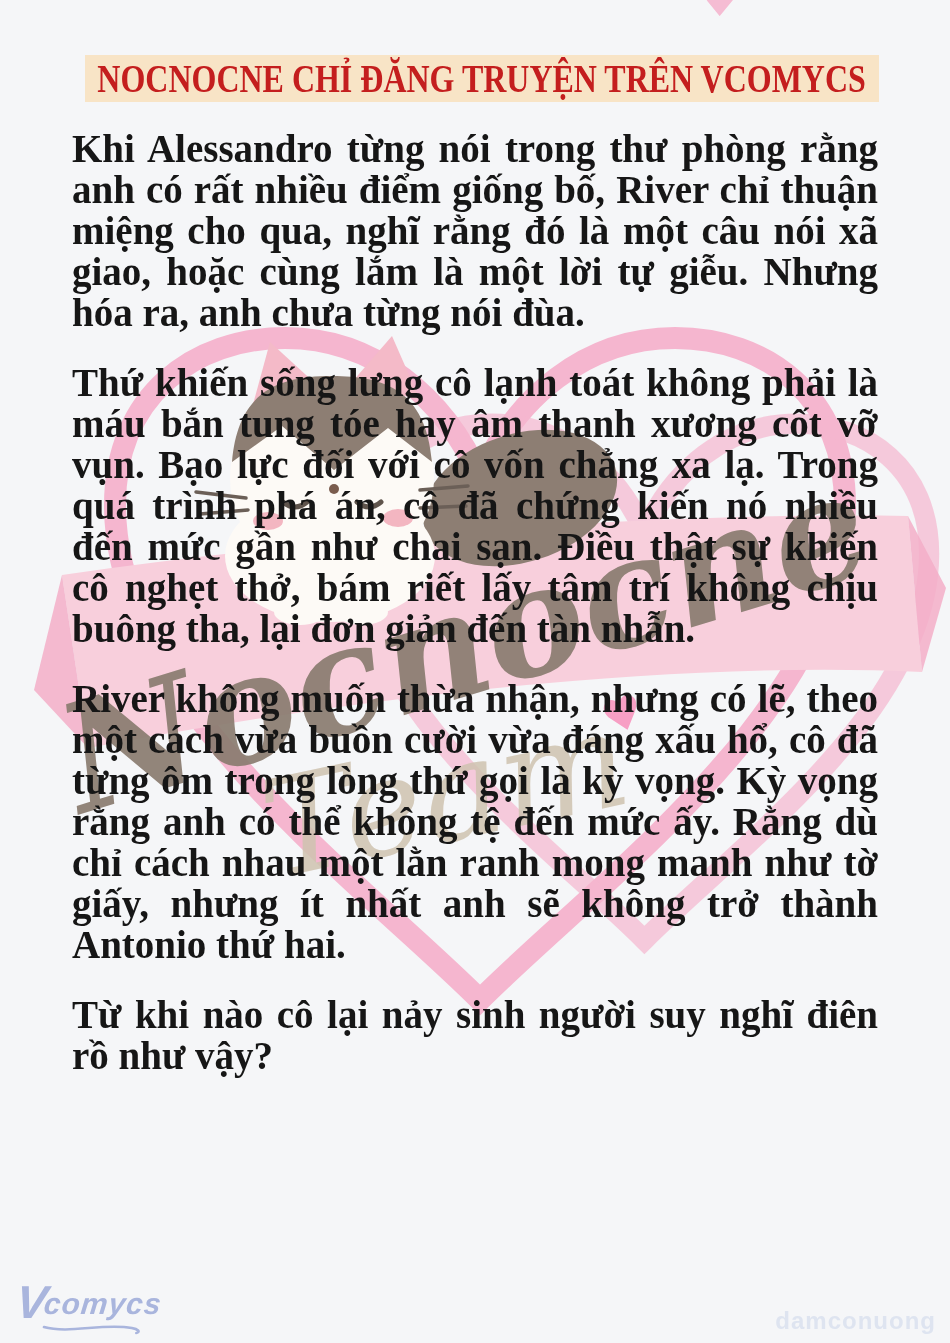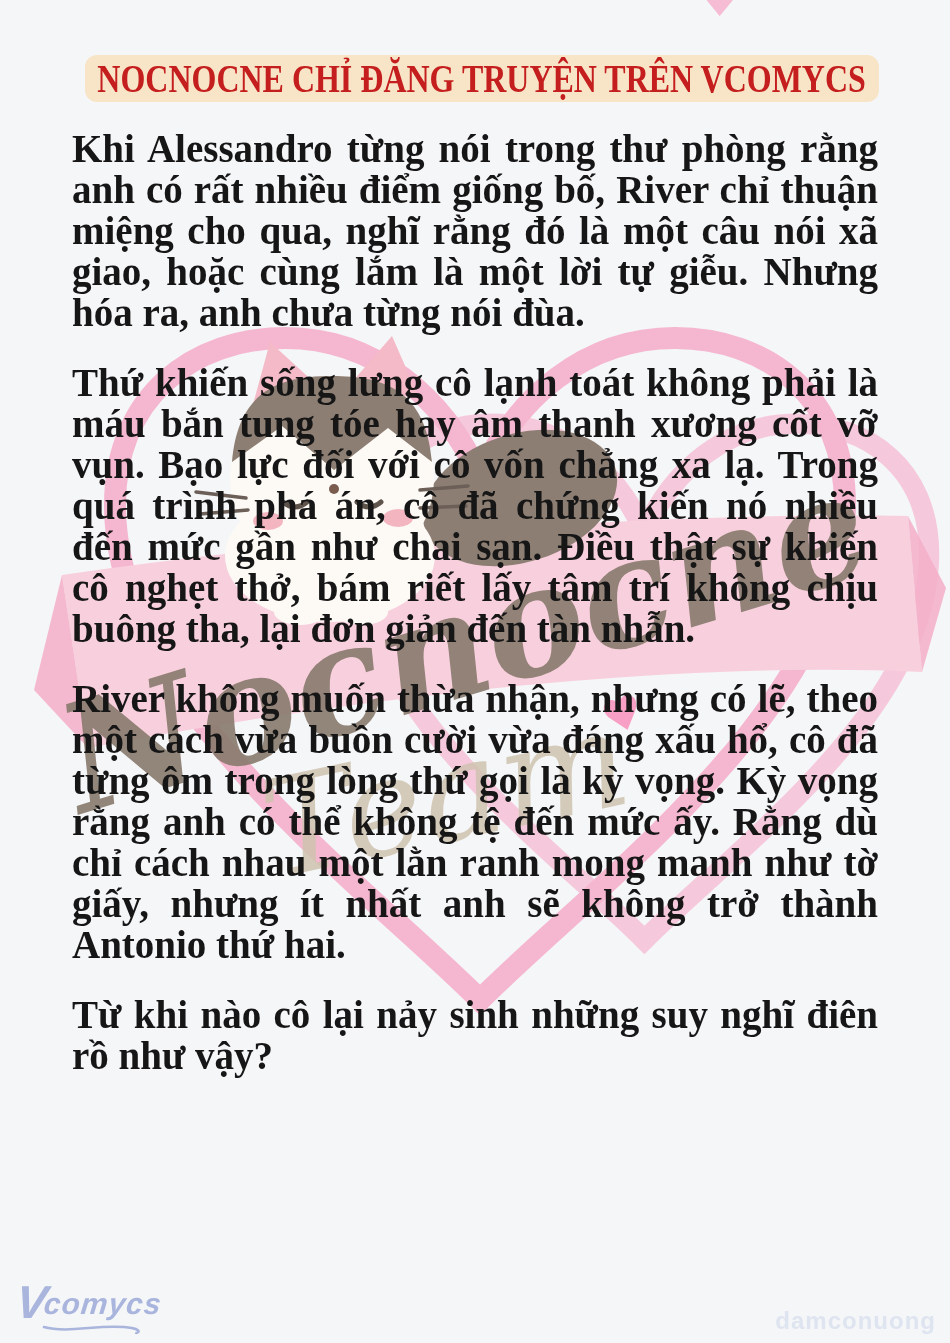--- a/index.html
+++ b/index.html
@@ -4,21 +4,21 @@
 <style>
   html,body { margin:0; padding:0; background:#e9e9ec; }
   .page {
     position:relative; width:950px; height:1343px; overflow:hidden;
     background:#f5f6f8;
     font-family:"Liberation Serif","DejaVu Serif",serif;
   }
   .watermark-svg { position:absolute; left:0; top:0; width:950px; height:1343px; z-index:0; pointer-events:none; }
   .banner {
     position:absolute; left:85px; top:55px; width:794px; height:47px;
-    background:#f8e4c6; display:flex; align-items:center; justify-content:center; z-index:2;border-radius:12px;
+    background:#f8e4c6; display:flex; align-items:center; justify-content:center; z-index:2;
   }
   .banner-text {
     color:#c41e1e; font-weight:bold; font-size:39px; white-space:nowrap;
     transform:scaleX(0.82); letter-spacing:0;
     font-family:"Liberation Serif","DejaVu Serif",serif;
   }
   .content { position:absolute; top:116px; left:72px; width:806px; z-index:1; }
   .content p {
     margin:12px 0 29px 0; font-size:39px; line-height:41px; font-weight:bold;
     color:#161616; text-align:justify; text-justify:inter-word;
@@ -87,21 +87,21 @@
   </svg>
 
   <div class="banner">
     <span class="banner-text">NOCNOCNE CHỈ ĐĂNG TRUYỆN TRÊN VCOMYCS</span>
   </div>
 
   <div class="content">
     <p>Khi Alessandro từng nói trong thư phòng rằng anh có rất nhiều điểm giống bố, River chỉ thuận miệng cho qua, nghĩ rằng đó là một câu nói xã giao, hoặc cùng lắm là một lời tự giễu. Nhưng hóa ra, anh chưa từng nói đùa.</p>
     <p>Thứ khiến sống lưng cô lạnh toát không phải là máu bắn tung tóe hay âm thanh xương cốt vỡ vụn. Bạo lực đối với cô vốn chẳng xa lạ. Trong quá trình phá án, cô đã chứng kiến nó nhiều đến mức gần như chai sạn. Điều thật sự khiến cô nghẹt thở, bám riết lấy tâm trí không chịu buông tha, lại đơn giản đến tàn nhẫn.</p>
     <p>River không muốn thừa nhận, nhưng có lẽ, theo một cách vừa buồn cười vừa đáng xấu hổ, cô đã từng ôm trong lòng thứ gọi là kỳ vọng. Kỳ vọng rằng anh có thể không tệ đến mức ấy. Rằng dù chỉ cách nhau một lằn ranh mong manh như tờ giấy, nhưng ít nhất anh sẽ không trở thành Antonio thứ hai.</p>
-    <p>Từ khi nào cô lại nảy sinh những suy nghĩ điên rồ như vậy?</p>
+    <p>Từ khi nào cô lại nảy sinh người suy nghĩ điên rồ như vậy?</p>
   </div>
 
   <div class="logo">
     <span class="v">V</span><span class="rest">comycs</span>
     <svg class="logo-swash" width="110" height="14" viewBox="0 0 110 14">
       <path d="M4,6 C30,13 62,2 92,7 C98,8 102,11 97,12" fill="none" stroke="#97a5d7" stroke-width="2.5" stroke-linecap="round"></path>
     </svg>
   </div>
   <div class="credit">damconuong</div>
 

